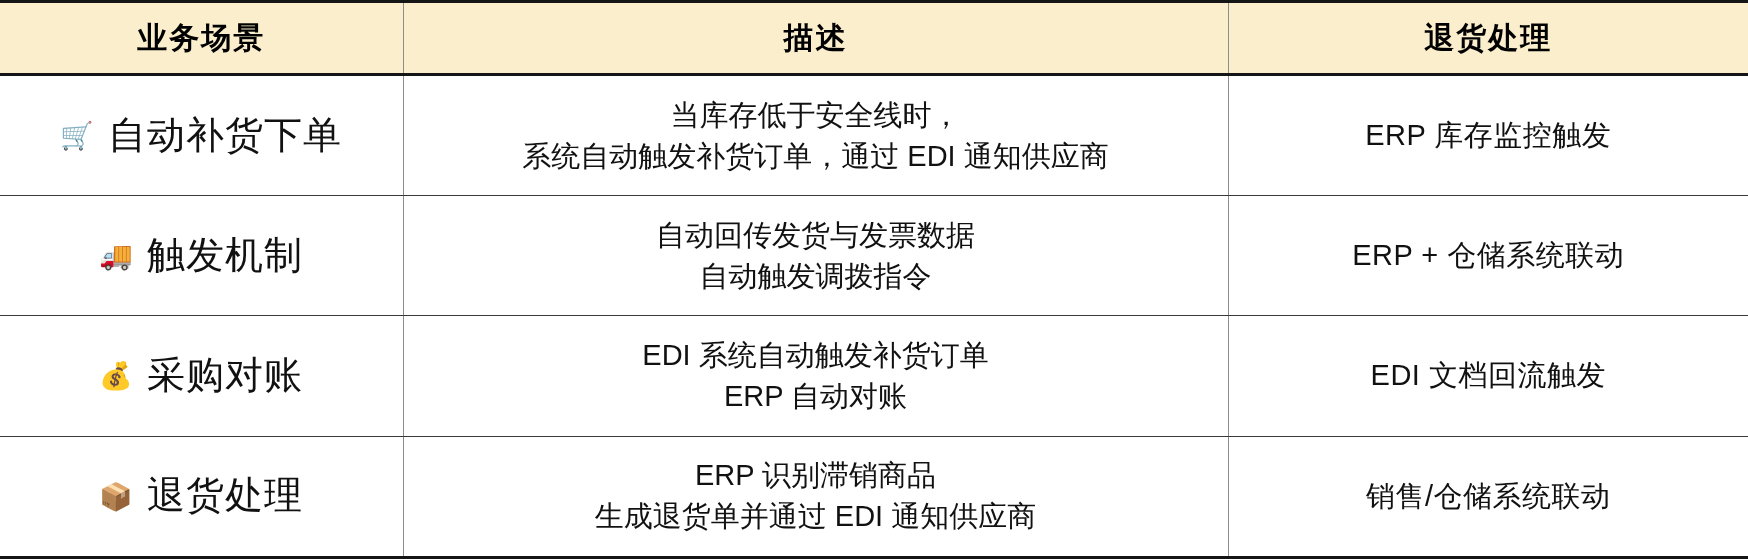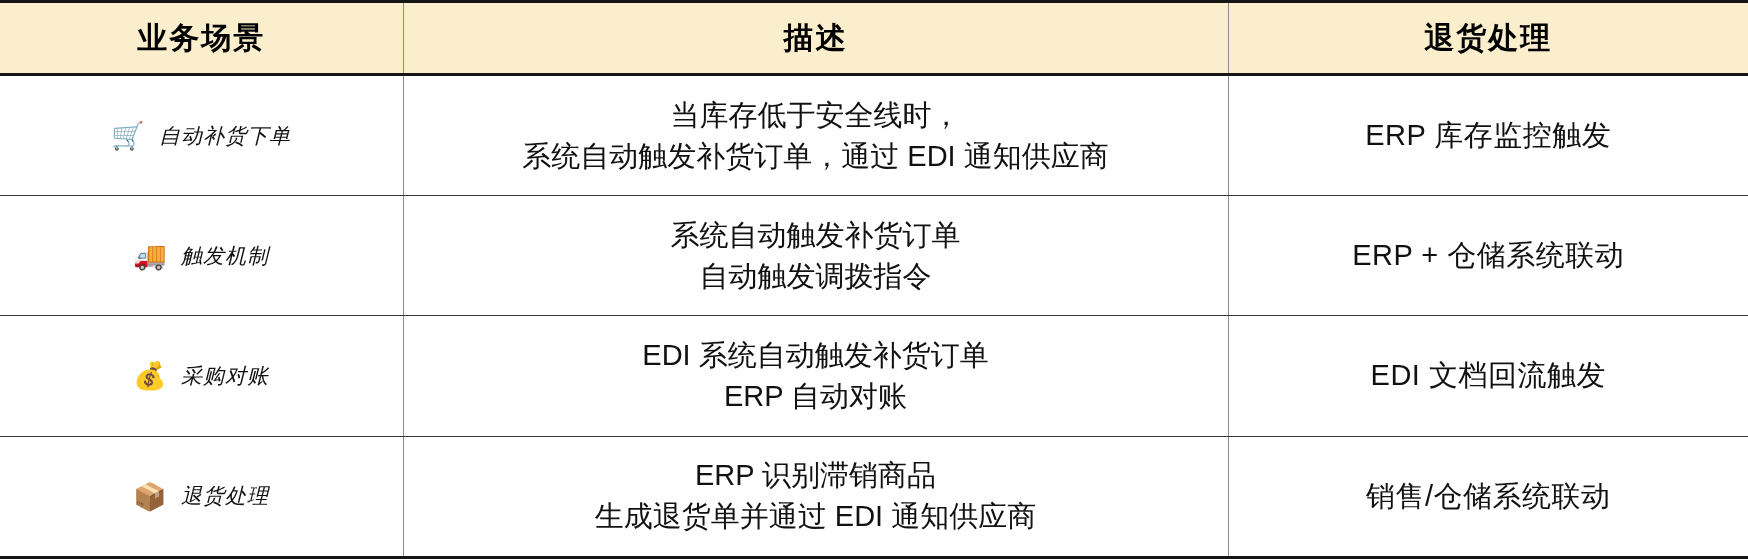--- a/index.html
+++ b/index.html
@@ -71,23 +71,22 @@
     justify-content: center;
     gap: 14px;
   }
   .emoji-icon {
     font-family: "DejaVu Sans", sans-serif;
     font-size: 27px;
     line-height: 1;
     display: inline-block;
   }
   .scenario-label {
-    font-size: 21px;
+    font-size: 38px;
     letter-spacing: 1px;
-    font-style: italic;
   }
 
   .desc-line {
     display: block;
     white-space: nowrap;
   }
   .trigger-text {
     white-space: nowrap;
     letter-spacing: 0.5px;
   }
@@ -128,21 +127,21 @@
       </tr>
 
       <tr>
         <td class="scenario-cell">
           <span class="scenario-inner">
             <span class="emoji-icon">🚚</span>
             <span class="scenario-label">触发机制</span>
           </span>
         </td>
         <td>
-          <span class="desc-line">系统自动触发补货订单</span>
+          <span class="desc-line">自动回传发货与发票数据</span>
           <span class="desc-line">自动触发调拨指令</span>
         </td>
         <td>
           <span class="trigger-text">ERP + 仓储系统联动</span>
         </td>
       </tr>
 
       <tr>
         <td class="scenario-cell">
           <span class="scenario-inner">

